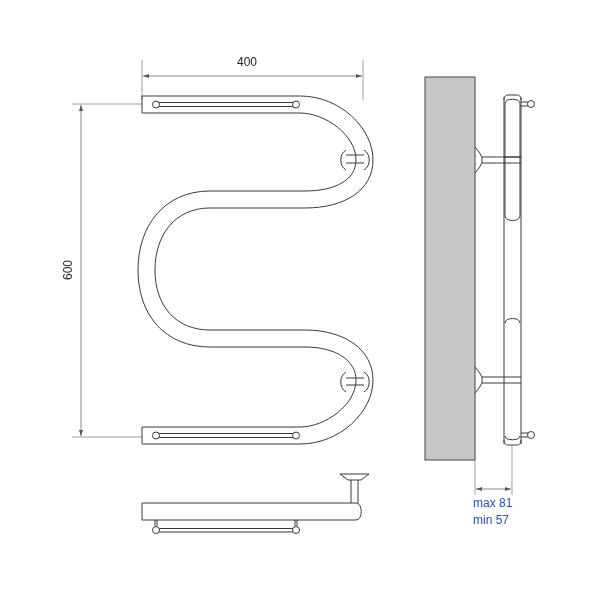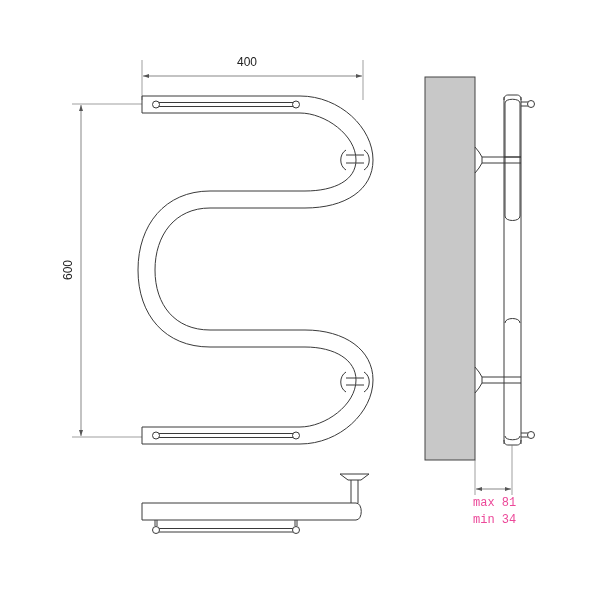--- a/index.html
+++ b/index.html
@@ -5,22 +5,22 @@
   html, body { margin:0; padding:0; background:#ffffff; }
   body { width:600px; height:600px; overflow:hidden; position:relative;
          font-family:"Liberation Sans", "DejaVu Sans", sans-serif; }
   #drawing { position:absolute; left:0; top:0; width:600px; height:600px; }
   .ln { fill:none; stroke:#3a3a3a; stroke-width:1; }
   .dim { fill:none; stroke:#555555; stroke-width:0.7; }
   .ext { fill:none; stroke:#777777; stroke-width:0.7; }
   .wall { fill:#c8c8c8; stroke:#444444; stroke-width:1; }
   .wht { fill:#ffffff; stroke:#3a3a3a; stroke-width:1; }
   .lbl { font-size:12px; fill:#222222; font-family:"Liberation Sans", "DejaVu Sans", sans-serif; }
-  .lbl-html { position:absolute; font-size:12px; color:#ec4899; line-height:17px;
-              font-family:Liberation Mono, monospace; }
+  .lbl-html { position:absolute; font-size:12px; color:#1d4ed8; line-height:17px;
+              font-family:Liberation Sans, sans-serif; }
 </style>
 </head>
 <body>
 
 <svg id="drawing" viewBox="0 0 600 600" xmlns="http://www.w3.org/2000/svg">
 
   <g>
 
     <g>
       <line class="ext" x1="142" y1="60" x2="142" y2="100"></line>
@@ -153,13 +153,13 @@
       <line class="ext" x1="475" y1="460" x2="475" y2="495"></line>
       <line class="ext" x1="512" y1="445" x2="512" y2="495"></line>
       <line class="dim" x1="476" y1="489" x2="511" y2="489"></line>
       <polygon points="476,489 482,487 482,491" fill="#555"></polygon>
       <polygon points="511,489 505,487 505,491" fill="#555"></polygon>
     </g>
   </g>
 </svg>
 
 <div class="lbl-html" style="left:473px; top:495px;">max 81</div>
-<div class="lbl-html" style="left:473px; top:512px;">min 34</div>
+<div class="lbl-html" style="left:473px; top:512px;">min 57</div>
 
 </body></html>

